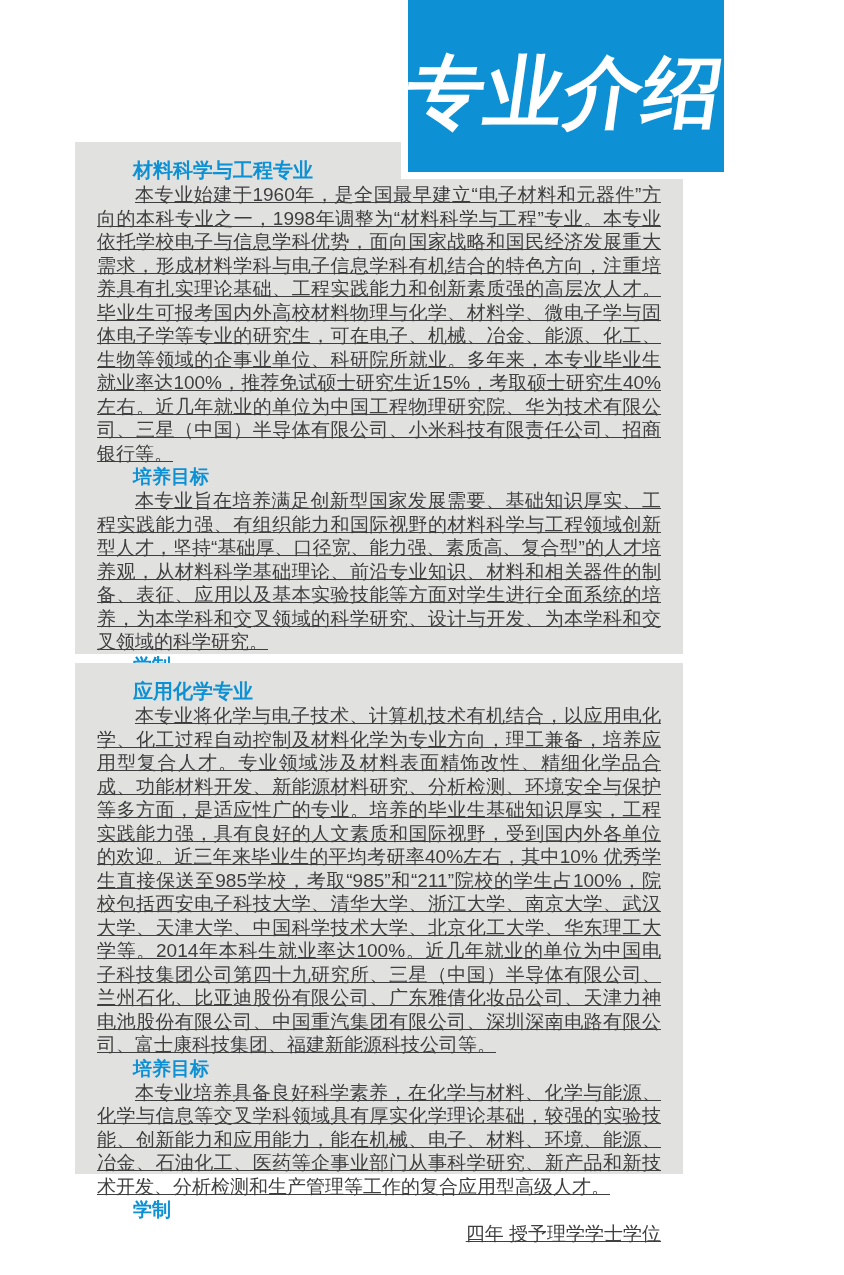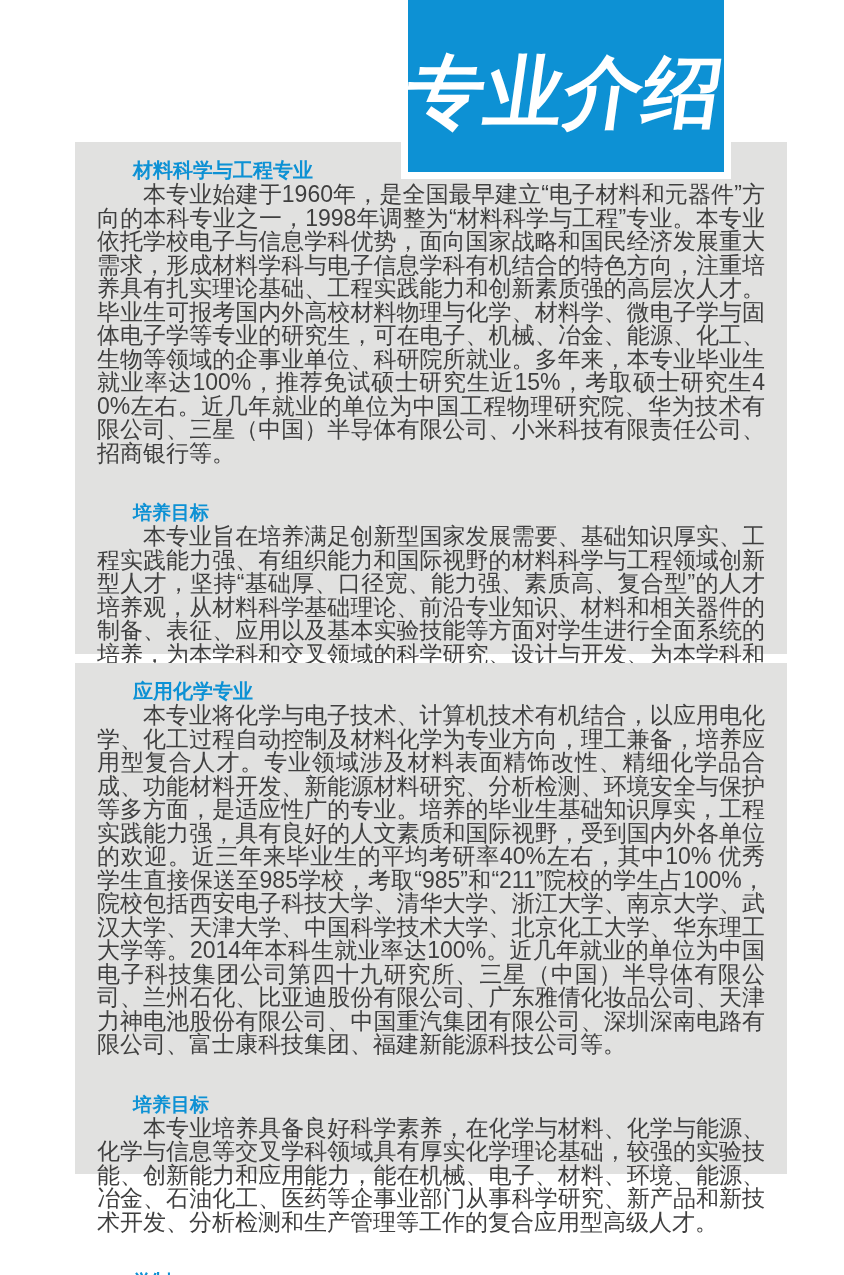--- a/index.html
+++ b/index.html
@@ -39,50 +39,50 @@
     font-weight: 900;
     letter-spacing: 1px;
     transform: skewX(-8deg) translateY(6px);
     white-space: nowrap;
     line-height: 1;
   }
 
   .panel {
     position: absolute;
     left: 75px;
-    width: 712px;
+    width: 608px;
     background: var(--panel-gray);
     padding: 15px 22px 0 22px;
     z-index: 1;
   }
   .panel-1 { top: 142px; height: 512px; }
   .panel-2 { top: 663px; height: 511px; }
 
   .section-title {
     color: var(--accent-blue);
     font-size: 20px;
     font-weight: bold;
     line-height: 26px;
     text-indent: 36px;
   }
   .sub-heading {
     color: var(--accent-blue);
     font-size: 19px;
     font-weight: bold;
     line-height: 24px;
     text-indent: 36px;
-    margin-top: 36px;
   }
   .para {
     color: var(--text-color);
-    font-size: 23px;
+    font-size: 19px;
     line-height: 23.5px;
     text-align: justify;
     text-indent: 2em;
     word-break: break-all;
+    text-decoration: underline;
   }
   .para.duration { text-align: right; }
 </style>
 </head>
 <body>
 
 <div class="page">
 
   <div class="title-banner">
     <span class="title-text">专业介绍</span>

